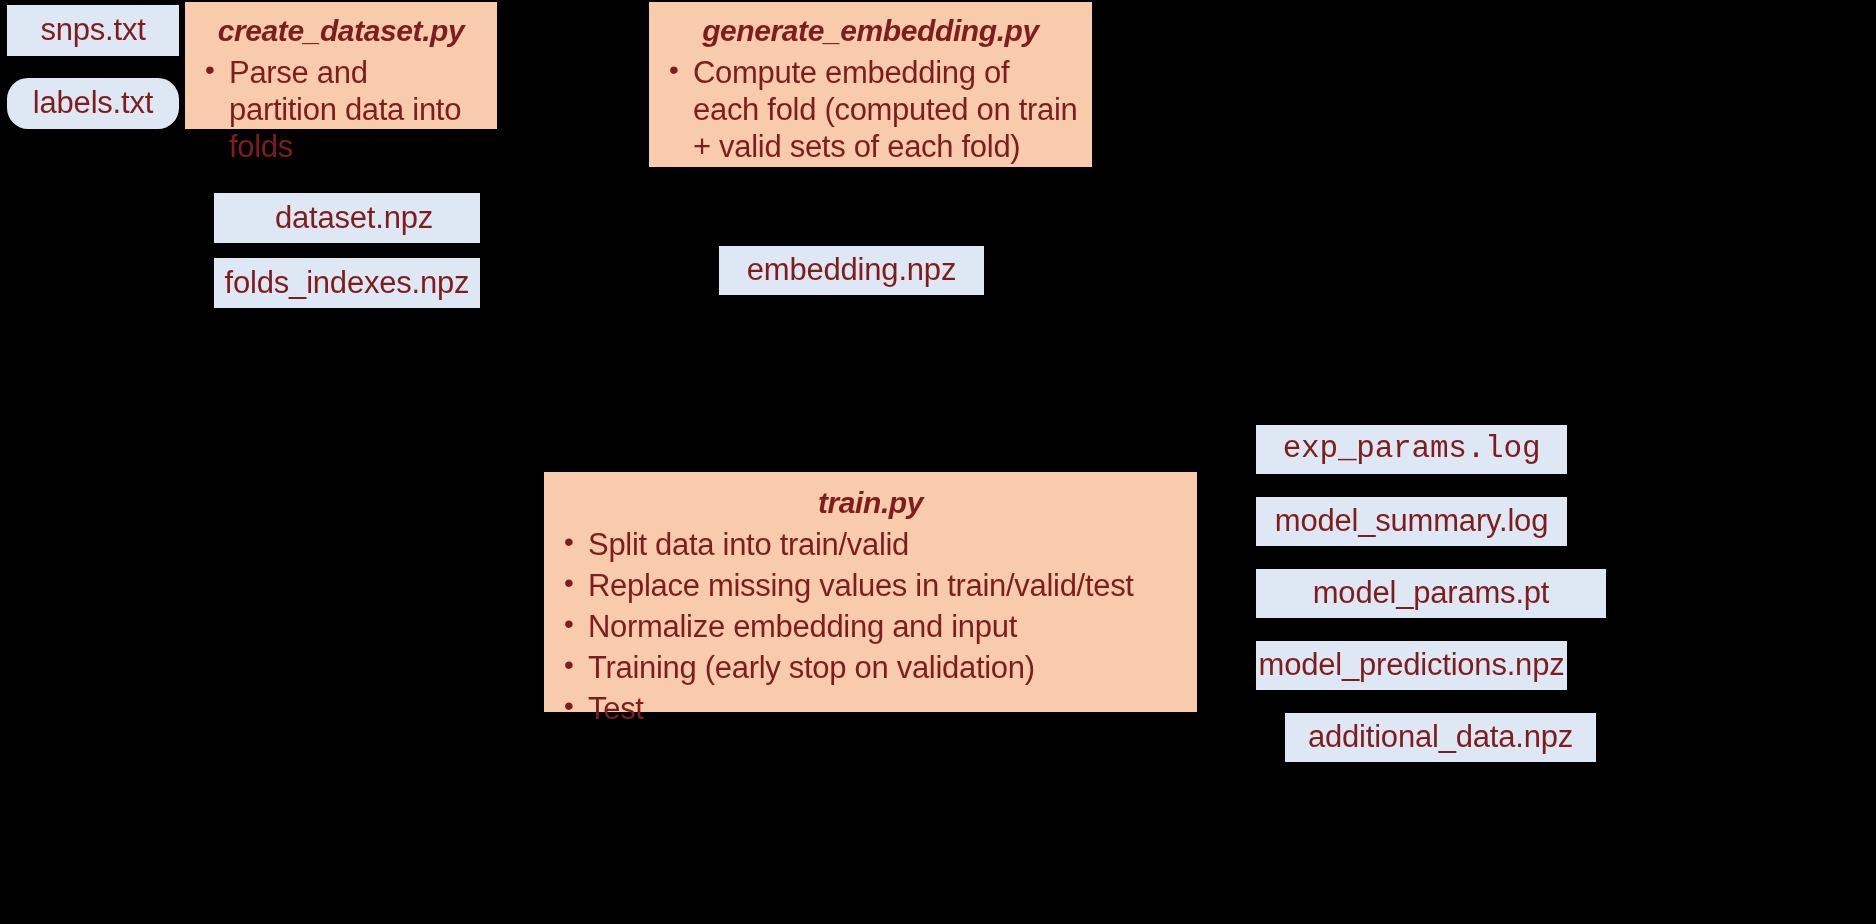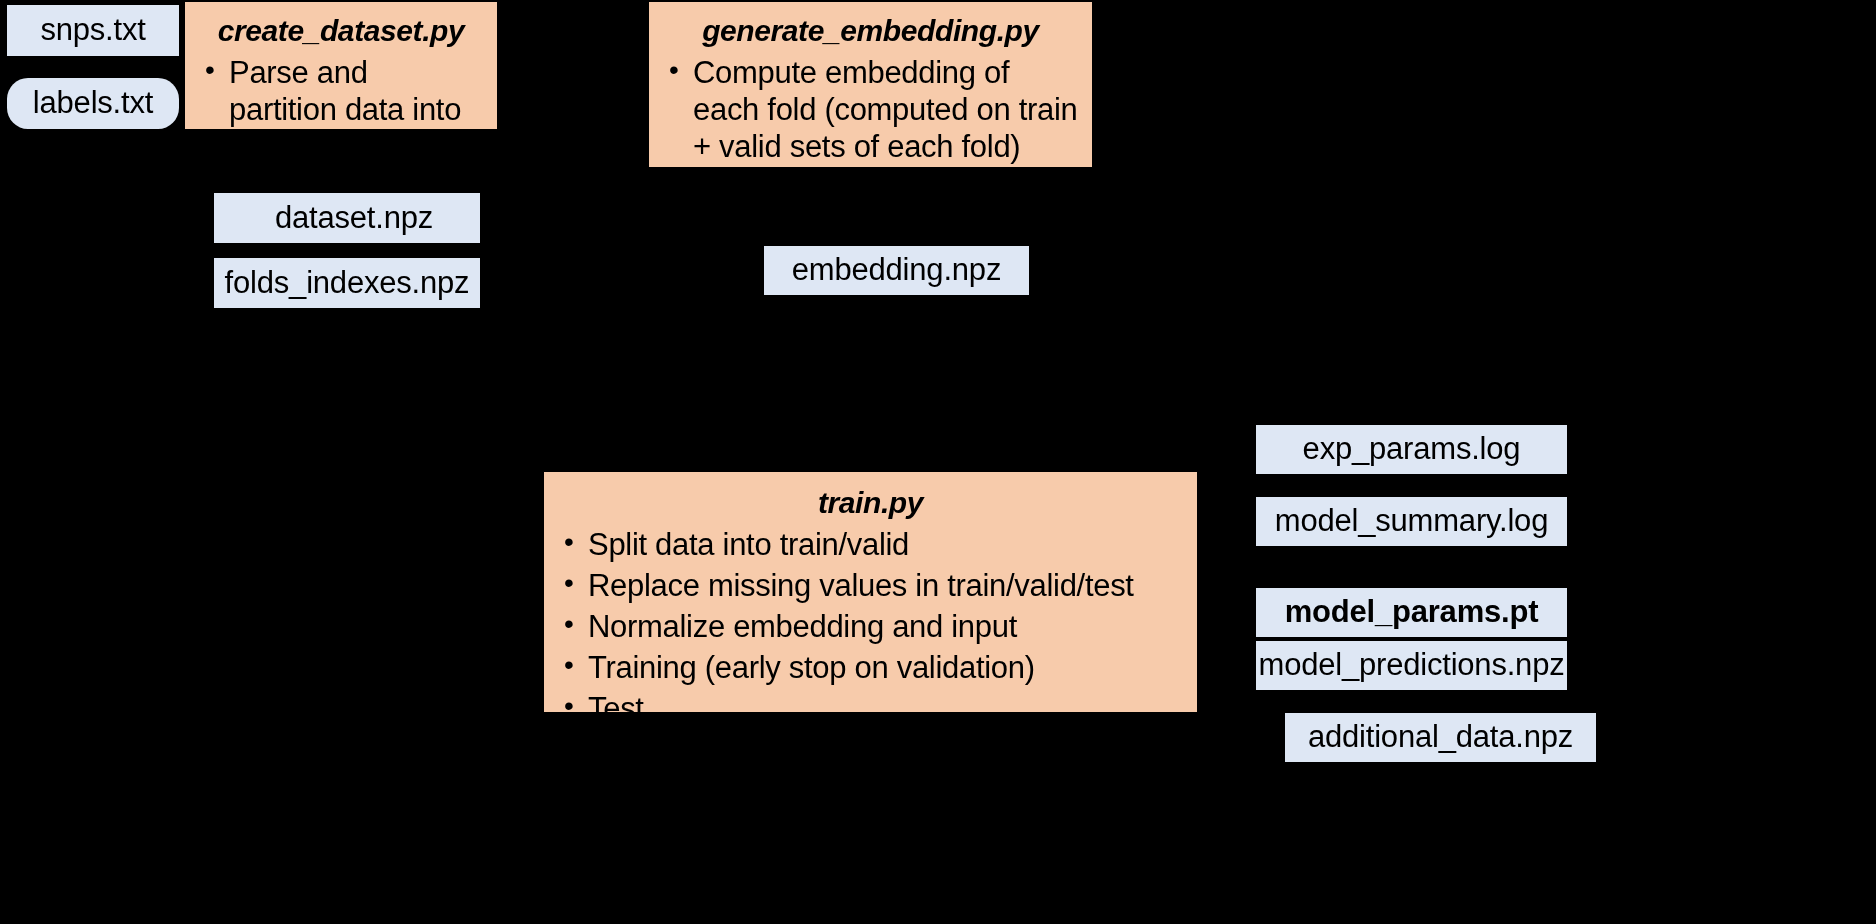--- a/index.html
+++ b/index.html
@@ -17,21 +17,21 @@
   #canvas {
     position: absolute;
     left: 0; top: 0;
     width: 1876px;
     height: 924px;
     background: #000000;
   }
   .node {
     position: absolute;
     box-sizing: border-box;
-    color: #000000;
+    color: #7f1d1d;
   }
   
   .file-box {
     background: #dee7f4;
     display: flex;
     align-items: center;
     justify-content: center;
     text-align: center;
     font-size: 31px;
     line-height: 1.1;
@@ -103,44 +103,44 @@
   </div>
 
   <div class="node file-box" style="left:214px; top:193px; width:266px; height:50px;padding-left:24px;">
     <span>dataset.npz</span>
   </div>
 
   <div class="node file-box" style="left:214px; top:258px; width:266px; height:50px;">
     <span>folds_indexes.npz</span>
   </div>
 
-  <div class="node file-box" style="left:764px; top:246px; width:265px; height:49px;">
+  <div class="node file-box" style="left:719px; top:246px; width:265px; height:49px;">
     <span>embedding.npz</span>
   </div>
 
   <div class="node script-box" style="left:544px; top:472px; width:653px; height:240px; padding-top:12px;">
     <span class="script-title">train.py</span>
     <ul class="bullets tight">
       <li>Split data into train/valid</li>
       <li>Replace missing values in train/valid/test</li>
       <li>Normalize embedding and input</li>
       <li>Training (early stop on validation)</li>
       <li>Test</li>
     </ul>
   </div>
 
-  <div class="node file-box" style="left:1256px; top:425px; width:311px; height:49px;">
+  <div class="node file-box" style="left:1256px; top:425px; width:311px; height:49px;font-family:Liberation Mono, monospace;">
     <span>exp_params.log</span>
   </div>
 
   <div class="node file-box" style="left:1256px; top:497px; width:311px; height:49px;">
     <span>model_summary.log</span>
   </div>
 
-  <div class="node file-box" style="left:1256px; top:588px; width:311px; height:49px;font-weight:bold;">
+  <div class="node file-box" style="left:1256px; top:569px; width:350px; height:49px;">
     <span>model_params.pt</span>
   </div>
 
   <div class="node file-box" style="left:1256px; top:641px; width:311px; height:49px;">
     <span>model_predictions.npz</span>
   </div>
 
   <div class="node file-box" style="left:1256px; top:713px; width:311px; height:49px;margin-left:29px;">
     <span>additional_data.npz</span>
   </div>

